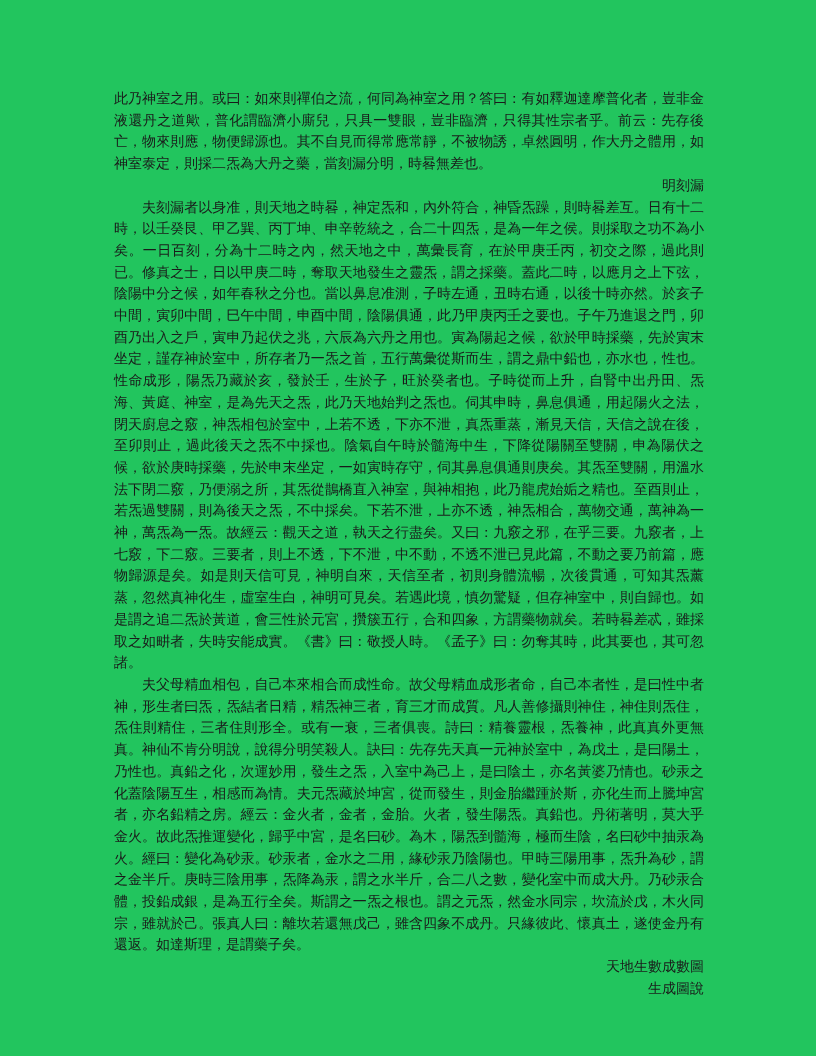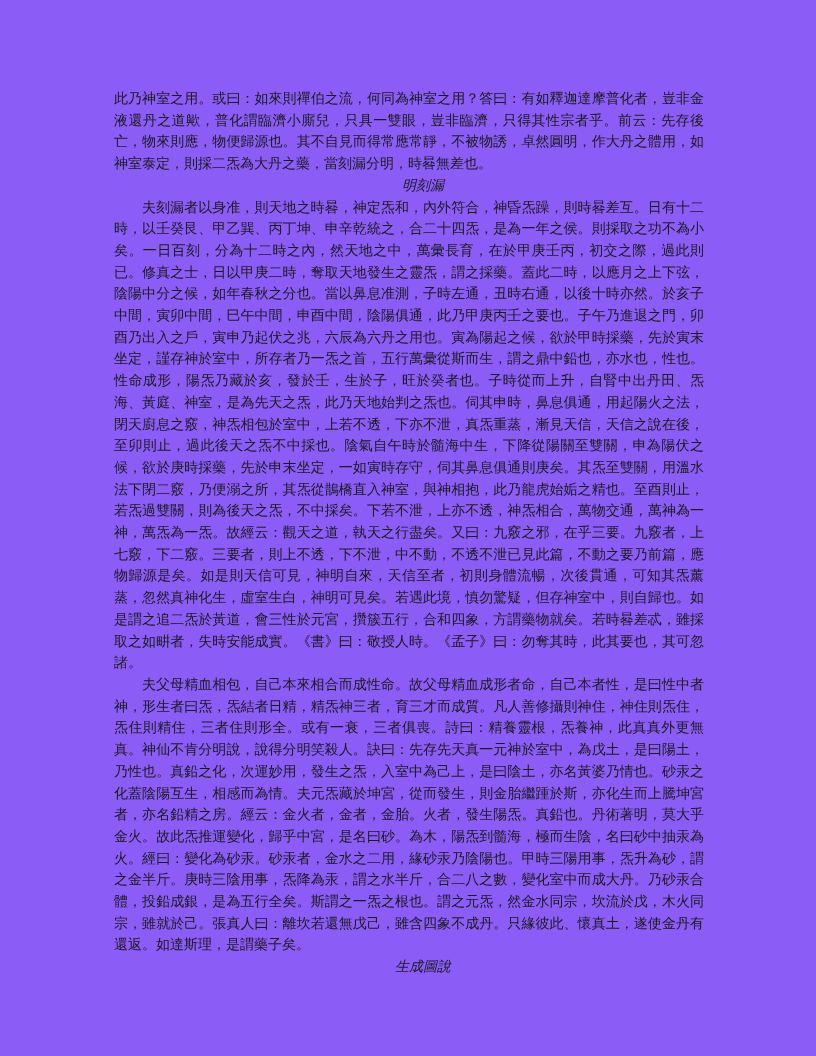--- a/index.html
+++ b/index.html
@@ -4,21 +4,21 @@
 <style>
   html, body {
     margin: 0;
     padding: 0;
     background: #ffffff;
   }
   .page {
     position: relative;
     width: 816px;
     height: 1056px;
-    background: #8b5cf6;
+    background: #22c55e;
     overflow: hidden;
     font-family: "Liberation Serif", "DejaVu Serif", serif;
   }
   .textblock {
     position: absolute;
     left: 114px;
     top: 88px;
     width: 590px;
     color: #1a1a1a;
     font-size: 14px;
@@ -29,29 +29,29 @@
   }
   .textblock p {
     margin: 0;
     padding: 0;
     text-indent: 2em;
   }
   .textblock p.no-indent {
     text-indent: 0;
   }
   .textblock p.heading {
-    text-align: center;
-    font-style: italic;
+    text-align: right;
   }
 </style>
 </head>
 <body>
 
 <div class="page">
   <div class="textblock">
     <p class="no-indent">此乃神室之用。或曰：如來則禪伯之流，何同為神室之用？答曰：有如釋迦達摩普化者，豈非金液還丹之道歟，普化謂臨濟小廝兒，只具一雙眼，豈非臨濟，只得其性宗者乎。前云：先存後亡，物來則應，物便歸源也。其不自見而得常應常靜，不被物誘，卓然圓明，作大丹之體用，如神室泰定，則採二炁為大丹之藥，當刻漏分明，時晷無差也。</p>
     <p class="heading">明刻漏</p>
     <p>夫刻漏者以身准，則天地之時晷，神定炁和，內外符合，神昏炁躁，則時晷差互。日有十二時，以壬癸艮、甲乙巽、丙丁坤、申辛乾統之，合二十四炁，是為一年之侯。則採取之功不為小矣。一日百刻，分為十二時之內，然天地之中，萬彙長育，在於甲庚壬丙，初交之際，過此則已。修真之士，日以甲庚二時，奪取天地發生之靈炁，謂之採藥。蓋此二時，以應月之上下弦，陰陽中分之候，如年春秋之分也。當以鼻息准測，子時左通，丑時右通，以後十時亦然。於亥子中間，寅卯中間，巳午中間，申酉中間，陰陽俱通，此乃甲庚丙壬之要也。子午乃進退之門，卯酉乃出入之戶，寅申乃起伏之兆，六辰為六丹之用也。寅為陽起之候，欲於甲時採藥，先於寅末坐定，謹存神於室中，所存者乃一炁之首，五行萬彙從斯而生，謂之鼎中鉛也，亦水也，性也。性命成形，陽炁乃藏於亥，發於壬，生於子，旺於癸者也。子時從而上升，自腎中出丹田、炁海、黃庭、神室，是為先天之炁，此乃天地始判之炁也。伺其申時，鼻息俱通，用起陽火之法，閉天廚息之竅，神炁相包於室中，上若不透，下亦不泄，真炁重蒸，漸見天信，天信之說在後，至卯則止，過此後天之炁不中採也。陰氣自午時於髓海中生，下降從陽關至雙關，申為陽伏之候，欲於庚時採藥，先於申末坐定，一如寅時存守，伺其鼻息俱通則庚矣。其炁至雙關，用溫水法下閉二竅，乃便溺之所，其炁從鵲橋直入神室，與神相抱，此乃龍虎始姤之精也。至酉則止，若炁過雙關，則為後天之炁，不中採矣。下若不泄，上亦不透，神炁相合，萬物交通，萬神為一神，萬炁為一炁。故經云：觀天之道，執天之行盡矣。又曰：九竅之邪，在乎三要。九竅者，上七竅，下二竅。三要者，則上不透，下不泄，中不動，不透不泄已見此篇，不動之要乃前篇，應物歸源是矣。如是則天信可見，神明自來，天信至者，初則身體流暢，次後貫通，可知其炁薰蒸，忽然真神化生，虛室生白，神明可見矣。若遇此境，慎勿驚疑，但存神室中，則自歸也。如是謂之追二炁於黃道，會三性於元宮，攢簇五行，合和四象，方謂藥物就矣。若時晷差忒，雖採取之如畊者，失時安能成實。《書》曰：敬授人時。《孟子》曰：勿奪其時，此其要也，其可忽諸。</p>
     <p>夫父母精血相包，自己本來相合而成性命。故父母精血成形者命，自己本者性，是曰性中者神，形生者曰炁，炁結者日精，精炁神三者，育三才而成質。凡人善修攝則神住，神住則炁住，炁住則精住，三者住則形全。或有一衰，三者俱喪。詩曰：精養靈根，炁養神，此真真外更無真。神仙不肯分明說，說得分明笑殺人。訣曰：先存先天真一元神於室中，為戊土，是曰陽土，乃性也。真鉛之化，次運妙用，發生之炁，入室中為己上，是曰陰土，亦名黃婆乃情也。砂汞之化蓋陰陽互生，相感而為情。夫元炁藏於坤宮，從而發生，則金胎繼踵於斯，亦化生而上騰坤宮者，亦名鉛精之房。經云：金火者，金者，金胎。火者，發生陽炁。真鉛也。丹術著明，莫大乎金火。故此炁推運變化，歸乎中宮，是名曰砂。為木，陽炁到髓海，極而生陰，名曰砂中抽汞為火。經曰：變化為砂汞。砂汞者，金水之二用，緣砂汞乃陰陽也。甲時三陽用事，炁升為砂，謂之金半斤。庚時三陰用事，炁降為汞，謂之水半斤，合二八之數，變化室中而成大丹。乃砂汞合體，投鉛成銀，是為五行全矣。斯謂之一炁之根也。謂之元炁，然金水同宗，坎流於戊，木火同宗，雖就於己。張真人曰：離坎若還無戊己，雖含四象不成丹。只緣彼此、懷真土，遂使金丹有還返。如達斯理，是謂藥子矣。</p>
+    <p class="heading">天地生數成數圖</p>
     <p class="heading">生成圖說</p>
 
   </div>
 </div>
 
 </body></html>

